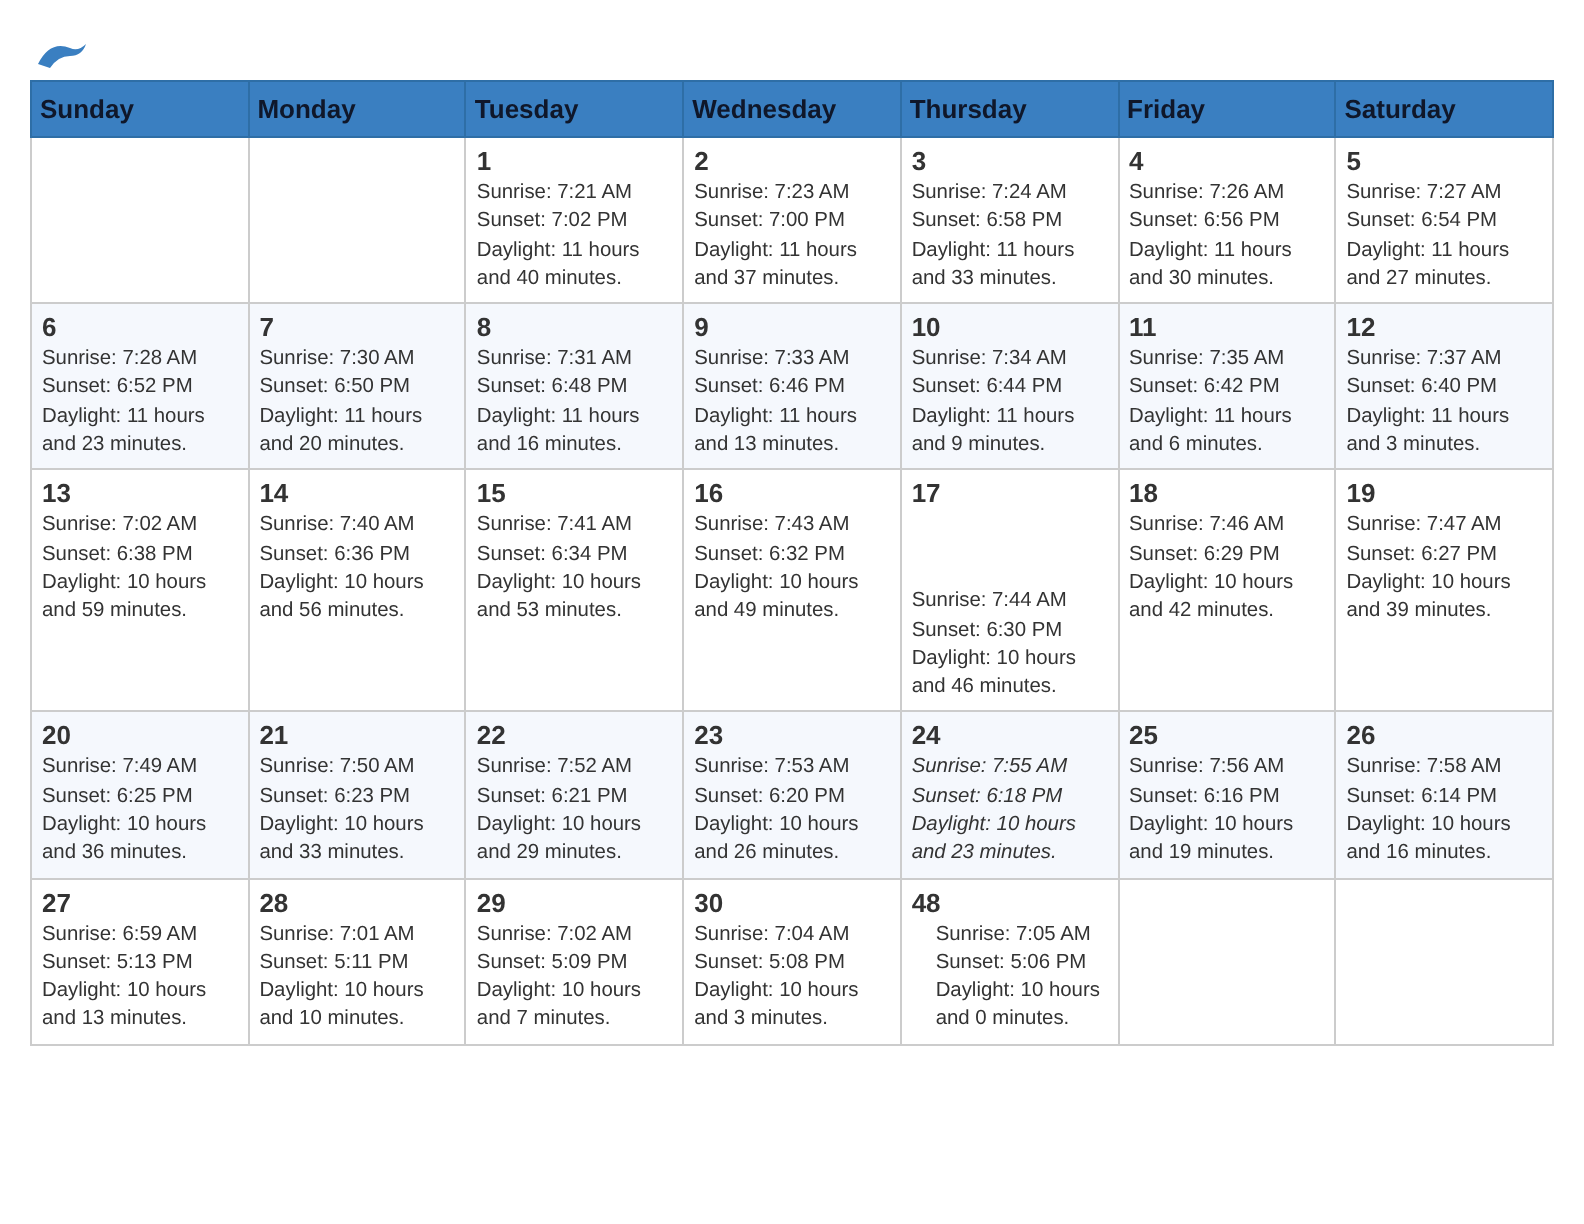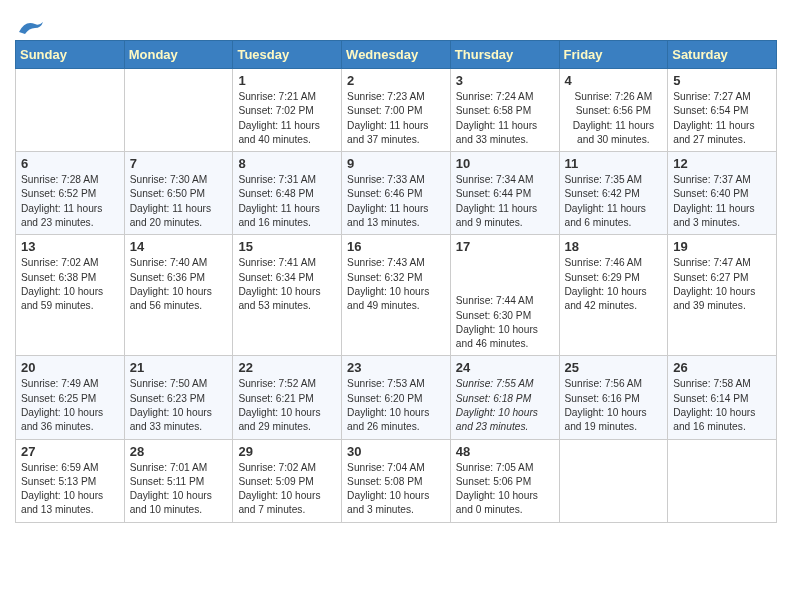--- a/index.html
+++ b/index.html
@@ -49,21 +49,21 @@
       font-size: 15px;
       color: #555;
     }
     .calendar {
       width: 100%;
       border-collapse: collapse;
       border: 1px solid #ccc;
     }
     .calendar th {
       background: #3a7fc1;
-      color: #fef9c3;
+      color: #0f172a;
       font-size: 13px;
       font-weight: bold;
       padding: 6px 4px;
       text-align: left;
       border: 1px solid #2e6ea6;
     }
     .calendar td {
       vertical-align: top;
       padding: 4px 5px;
       border: 1px solid #ccc;
@@ -144,21 +144,21 @@
 Daylight: 11 hours and 37 minutes.</div>
         </td>
         <td>
           <span class="day-num">3</span>
           <div class="cell-text" style="white-space: pre-line;">Sunrise: 7:24 AM
 Sunset: 6:58 PM
 Daylight: 11 hours and 33 minutes.</div>
         </td>
         <td>
           <span class="day-num">4</span>
-          <div class="cell-text" style="white-space: pre-line; text-align: center;">Sunrise: 7:26 AM
+          <div class="cell-text" style="white-space: pre-line;">Sunrise: 7:26 AM
 Sunset: 6:56 PM
 Daylight: 11 hours and 30 minutes.</div>
         </td>
         <td>
           <span class="day-num">5</span>
           <div class="cell-text" style="white-space: pre-line;">Sunrise: 7:27 AM
 Sunset: 6:54 PM
 Daylight: 11 hours and 27 minutes.</div>
         </td>
       </tr>
@@ -314,21 +314,21 @@
 Daylight: 10 hours and 7 minutes.</div>
         </td>
         <td>
           <span class="day-num">30</span>
           <div class="cell-text" style="white-space: pre-line;">Sunrise: 7:04 AM
 Sunset: 5:08 PM
 Daylight: 10 hours and 3 minutes.</div>
         </td>
         <td>
           <span class="day-num">48</span>
-          <div class="cell-text" style="white-space: pre-line;">Sunrise: 7:05 AM
+          <div class="cell-text" style="white-space: pre-line; margin-left: 12px;">Sunrise: 7:05 AM
 Sunset: 5:06 PM
 Daylight: 10 hours and 0 minutes.</div>
         </td>
         <td class="empty-cell"></td>
         <td class="empty-cell"></td>
       </tr>
     </tbody>
 </table>
 
 </body></html>

